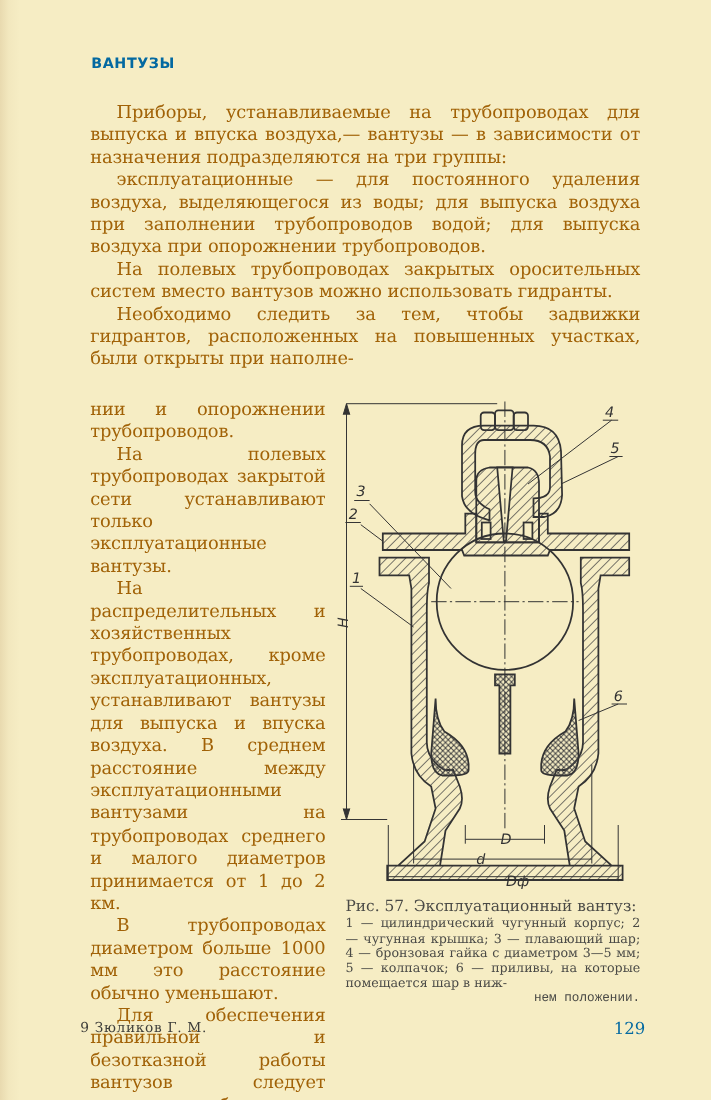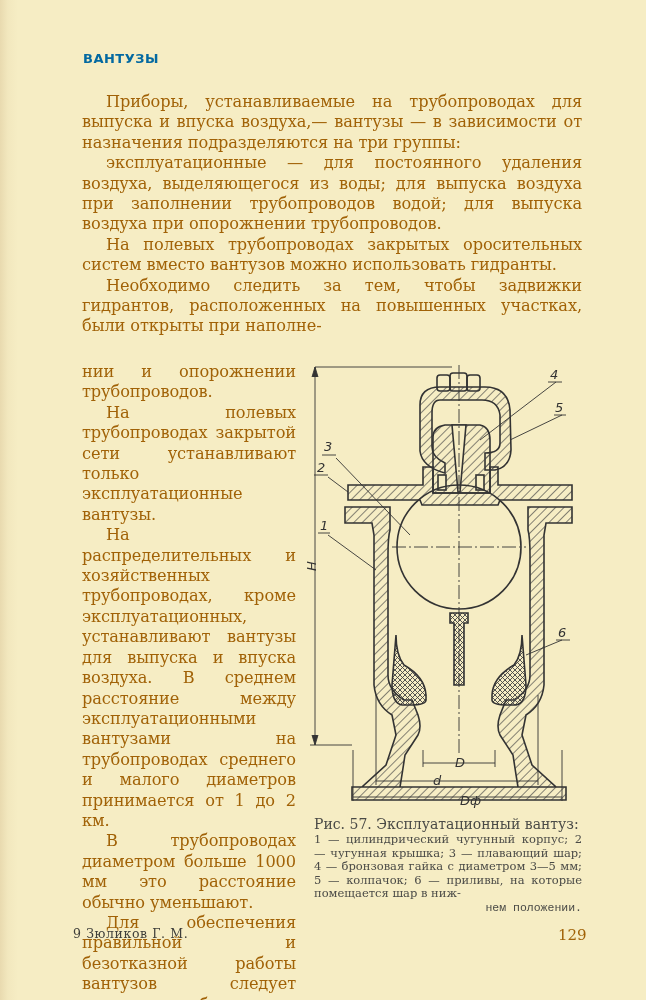--- a/index.html
+++ b/index.html
@@ -40,21 +40,21 @@
     font-size: 11.5px; line-height: 13.6px; color: #4a4a46; text-align: justify;
   }
   .caption .title { font-size: 14px; line-height: 17px; display:block; text-align: left; }
   .caption .last { display:block; text-align: right; font-family: Liberation Mono, monospace; }
   .footer-sig {
     position: absolute; left: 50px; top: 926px;
     font-size: 12.5px; letter-spacing: 0.6px; color: #3e3e3a; margin-left: 23px;
   }
   .page-no {
     position: absolute; left: 558px; top: 926px;
-    font-size: 15px; color: #a16207;
+    font-size: 15px; color: #0369a1;
   }
   .lbl { font-family: "DejaVu Sans", sans-serif; font-style: italic; font-size: 13px; fill: #333; }
 </style>
 </head>
 <body>
 
 <div class="paper"></div>
 
 <div class="header">ВАНТУЗЫ</div>
 

